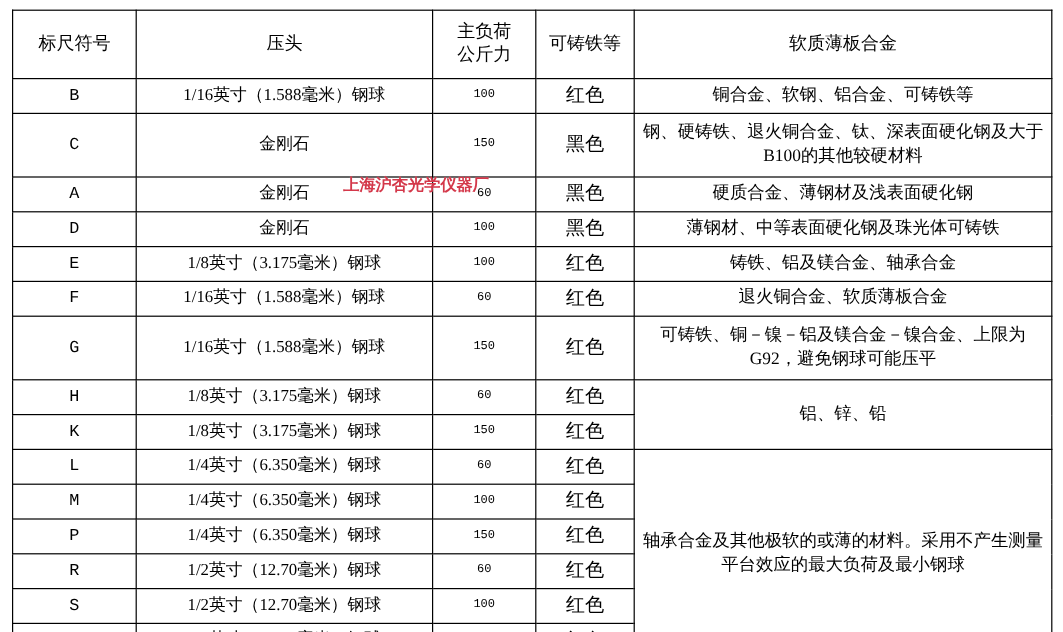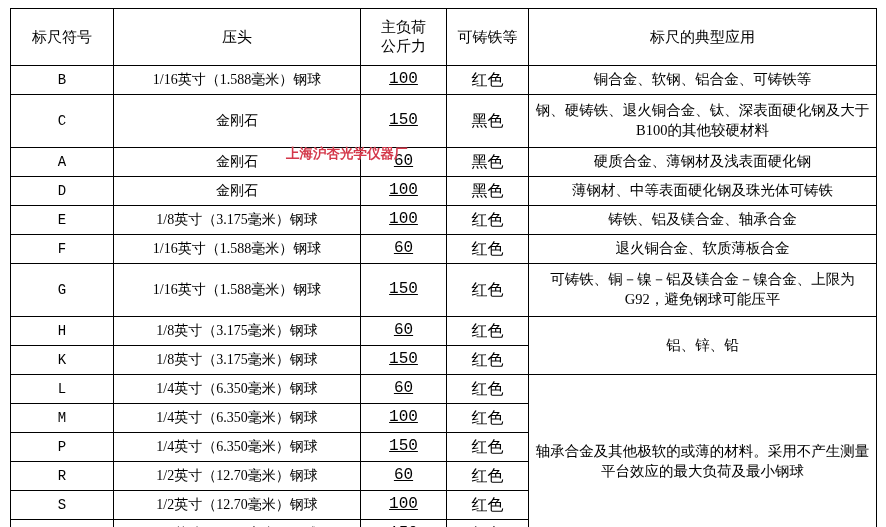--- a/index.html
+++ b/index.html
@@ -51,22 +51,21 @@
 
   td.symbol {
     font-family: "Liberation Mono", "DejaVu Sans Mono", monospace;
     font-size: 14px;
   }
   td.indenter {
     font-size: 14px;
   }
   td.load {
     font-family: "Liberation Mono", "DejaVu Sans Mono", monospace;
-    font-size: 16px;
-    text-decoration: underline;
+    font-size: 10px;
   }
   td.dial {
     font-size: 16px;
   }
   td.app {
     font-size: 14.5px;
     padding: 3px 6px;
     line-height: 1.45;
   }
   tr.r-normal td { height: 24px; }
@@ -102,21 +101,21 @@
     </colgroup>
     <thead>
       <tr>
         <th>标尺符号</th>
         <th>压头</th>
         <th class="two-line">
           <div>主负荷</div>
           <div>公斤力</div>
         </th>
         <th>可铸铁等</th>
-        <th>标尺的典型应用</th>
+        <th>软质薄板合金</th>
       </tr>
     </thead>
     <tbody id="table-body">
         <tr class="r-normal">
           <td class="symbol">B</td>
           <td class="indenter">1/16英寸（1.588毫米）钢球</td>
           <td class="load">100</td>
           <td class="dial">红色</td>
           <td class="app">铜合金、软钢、铝合金、可铸铁等</td>
         </tr>

